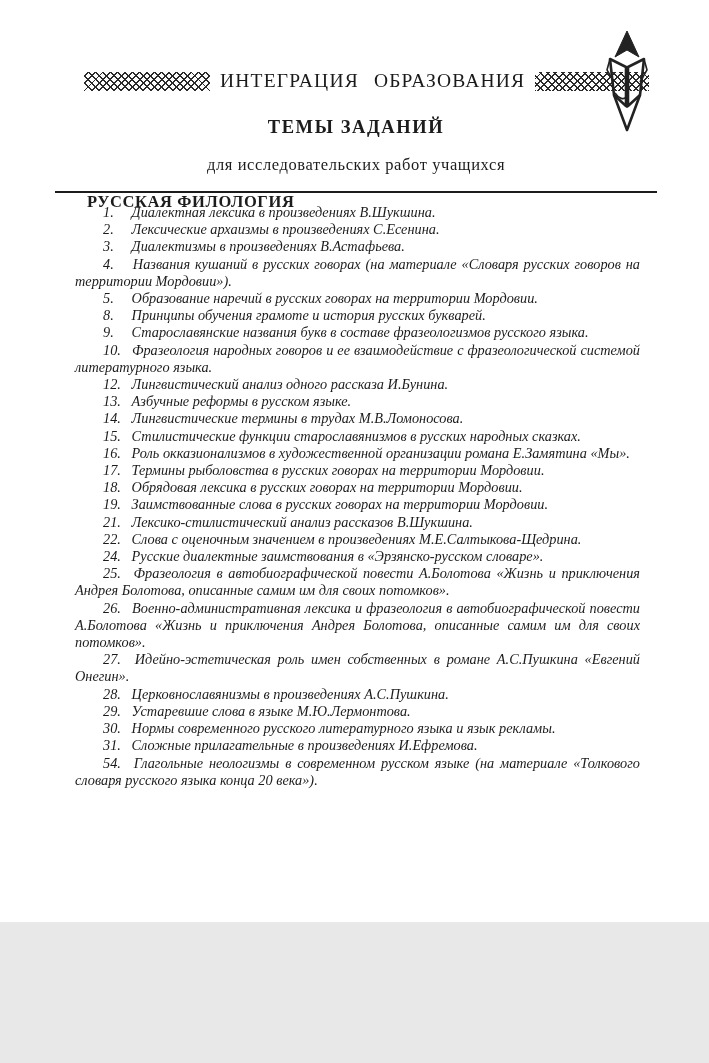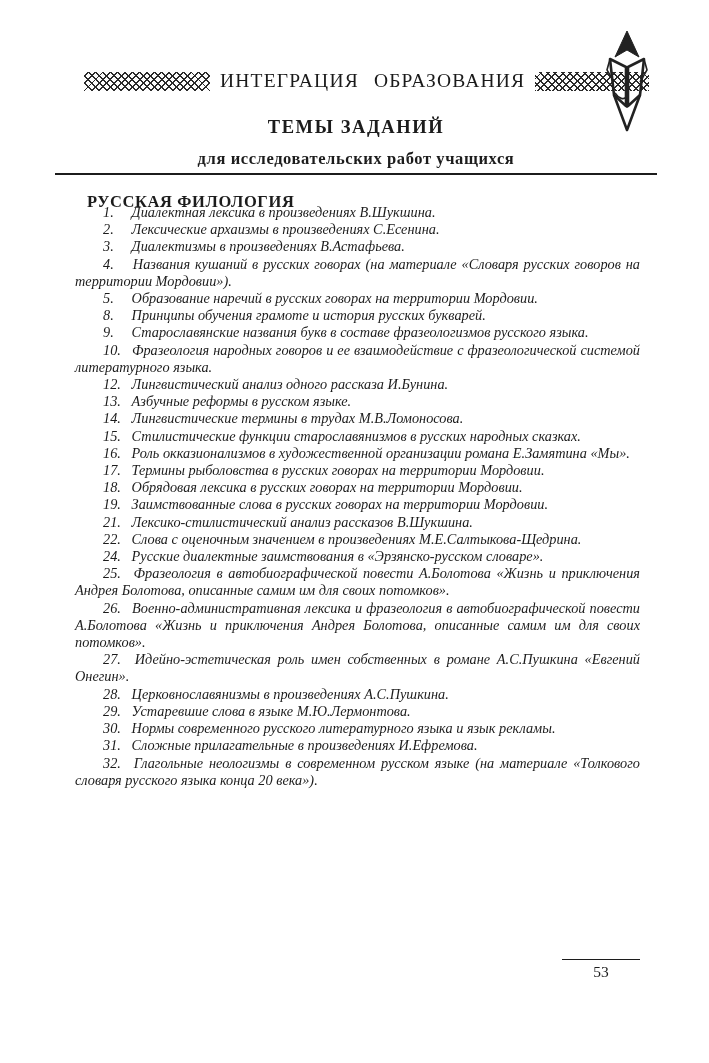--- a/index.html
+++ b/index.html
@@ -1,21 +1,21 @@
 <!DOCTYPE html>
 <html lang="ru"><head>
 <meta charset="utf-8">
 <style>
   html,body{margin:0;padding:0;}
   body{
     width:709px;height:1063px;background:#e8e8e8;
     font-family:"Liberation Serif","DejaVu Serif",serif;
   }
   .page{
-    position:relative;width:709px;height:1063px;background:#ffffff;
+    position:relative;width:709px;height:922px;background:#ffffff;
     color:#1c1c1c;overflow:hidden;
   }
   
   .jheader{
     position:absolute;top:70px;left:84px;right:60px;
     display:flex;align-items:center;gap:10px;
   }
   .hatch{
     height:19px;
     background-image:
@@ -27,24 +27,24 @@
   .hatch-right{flex:1 1 auto;}
   .journal-title{
     flex:0 0 auto;white-space:nowrap;
     font-size:19.5px;letter-spacing:1.2px;word-spacing:9px;
     color:#1a1a1a;
   }
   .logo{position:absolute;top:30px;right:53px;width:58px;height:106px;}
   
   .title-block{
     position:absolute;top:117px;left:55px;right:52px;
-    text-align:center;border-bottom:2px solid #1c1c1c;padding-bottom:4px;
+    text-align:center;border-bottom:2px solid #1c1c1c;padding-bottom:16px;
   }
   .title-line1{font-size:18.5px;font-weight:bold;letter-spacing:1.6px;}
-  .title-line2{font-size:16.5px;font-weight:bold;letter-spacing:.6px;margin-top:11px;}
+  .title-line2{font-size:16.5px;font-weight:normal;letter-spacing:.6px;margin-top:17px;}
   
   .section-heading{
     position:absolute;top:180px;left:75px;right:69px;margin:12px;
     text-align:left;font-size:16.5px;font-weight:bold;letter-spacing:.6px;
   }
   .topics{
     position:absolute;top:204px;left:75px;right:69px;
     font-size:14.3px;line-height:17.2px;text-align:justify;font-style:italic;
   }
   .item{margin:0;text-indent:28px;}
@@ -107,20 +107,20 @@
       <p class="item"><span class="num">21.</span><span> Лексико-стилистический анализ рассказов В.Шукшина.</span></p>
       <p class="item"><span class="num">22.</span><span> Слова с оценочным значением в произведениях М.Е.Салтыкова-Щедрина.</span></p>
       <p class="item"><span class="num">24.</span><span> Русские диалектные заимствования в «Эрзянско-русском словаре».</span></p>
       <p class="item"><span class="num">25.</span><span> Фразеология в автобиографической повести А.Болотова «Жизнь и приключения Андрея Болотова, описанные самим им для своих потомков».</span></p>
       <p class="item"><span class="num">26.</span><span> Военно-административная лексика и фразеология в автобиографической повести А.Болотова «Жизнь и приключения Андрея Болотова, описанные самим им для своих потомков».</span></p>
       <p class="item"><span class="num">27.</span><span> Идейно-эстетическая роль имен собственных в романе А.С.Пушкина «Евгений Онегин».</span></p>
       <p class="item"><span class="num">28.</span><span> Церковнославянизмы в произведениях А.С.Пушкина.</span></p>
       <p class="item"><span class="num">29.</span><span> Устаревшие слова в языке М.Ю.Лермонтова.</span></p>
       <p class="item"><span class="num">30.</span><span> Нормы современного русского литературного языка и язык рекламы.</span></p>
       <p class="item"><span class="num">31.</span><span> Сложные прилагательные в произведениях И.Ефремова.</span></p>
-      <p class="item"><span class="num">32.</span><span> Глагольные неологизмы в современном русском языке (на материале «Толкового словаря русского языка конца 20 века»).</span></p>
+      <p class="item"><span class="num">54.</span><span> Глагольные неологизмы в современном русском языке (на материале «Толкового словаря русского языка конца 20 века»).</span></p>
     </div>
 
   <div class="pagefoot">
     <span>53</span>
   </div>
 
 </div>
 
 </body></html>

